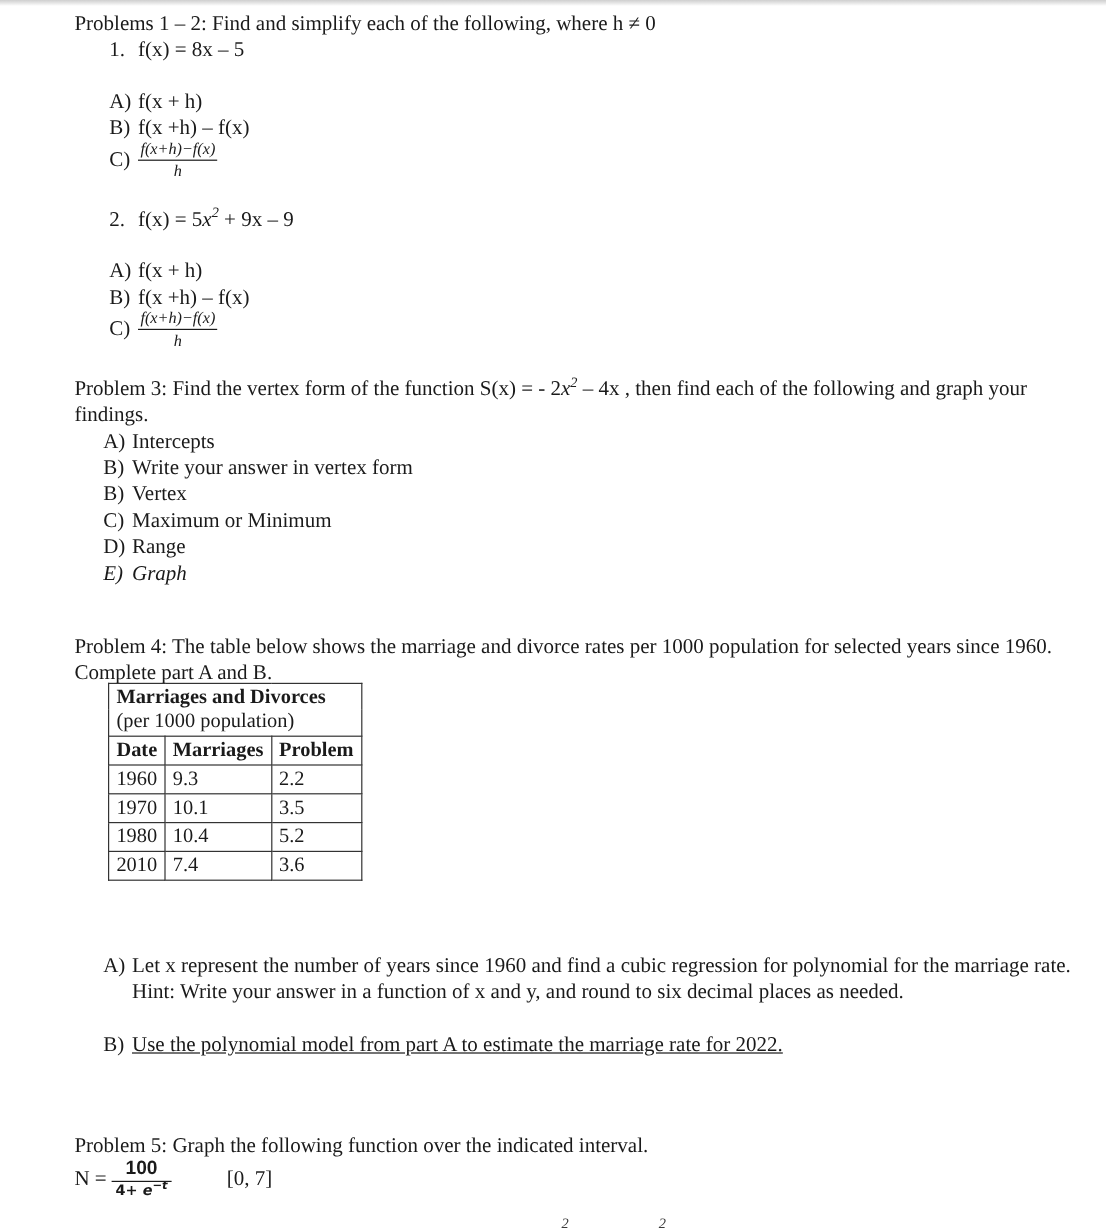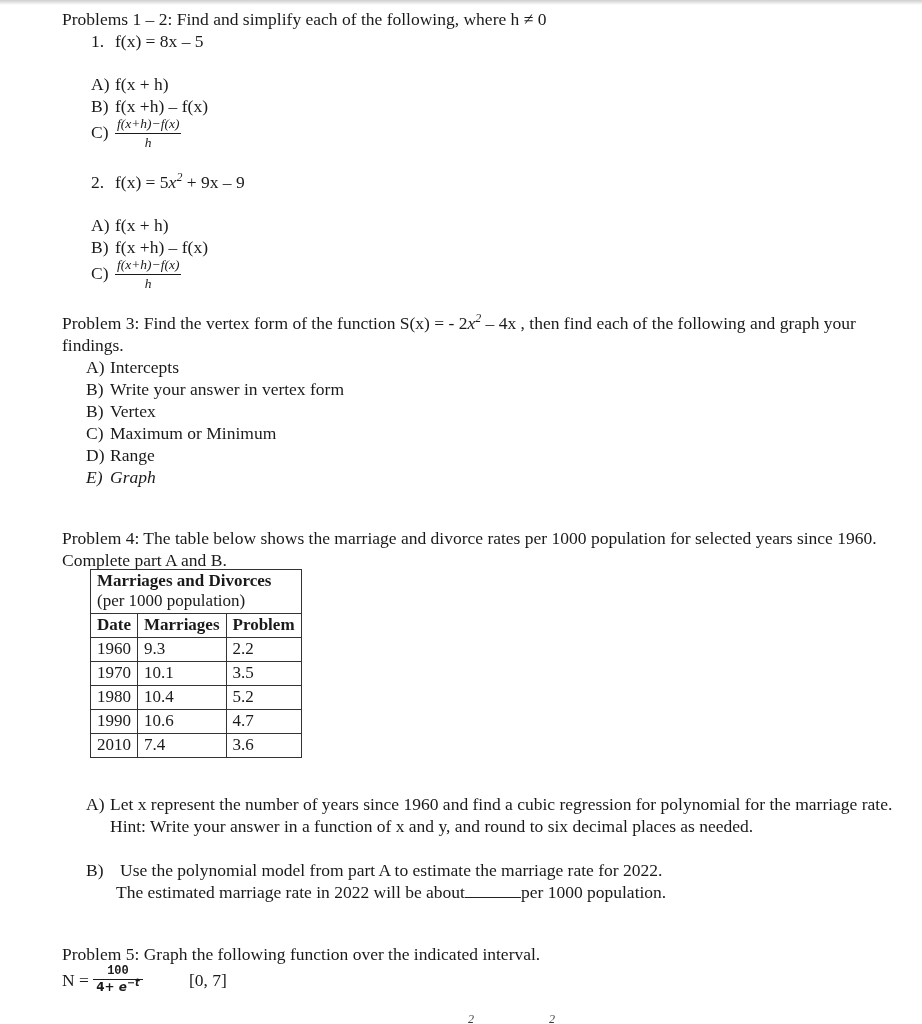--- a/index.html
+++ b/index.html
@@ -74,23 +74,23 @@
     display: inline-block;
     vertical-align: middle;
     text-align: center;
     line-height: 1.1;
     position: relative;
     top: -2px;
   }
   .frac5 .num {
     display: block;
     border-bottom: 1.4px solid #1a1a1a;
-    font-size: 12px;
+    font-size: 16px;
     font-weight: bold;
-    font-family: Liberation Mono, monospace;
+    font-family: Liberation Sans, sans-serif;
     padding: 0 3px 1px 3px;
   }
   .frac5 .den {
     display: block;
     font-size: 12px;
     font-weight: bold;
     font-family: "DejaVu Sans", sans-serif;
     padding: 1px 3px 0 3px;
   }
   .frac5 .den i { font-style: italic; }
@@ -236,44 +236,36 @@
         <td>1970</td>
         <td>10.1</td>
         <td>3.5</td>
       </tr>
       <tr>
         <td>1980</td>
         <td>10.4</td>
         <td>5.2</td>
       </tr>
       <tr>
-        <td>1990</td>
-        <td>10.6</td>
-        <td>4.7</td>
-      </tr>
-      <tr>
         <td>2010</td>
         <td>7.4</td>
         <td>3.6</td>
       </tr>
     </tbody>
       </table>
   </div>
 
   <div class="abs" style="left:70px; top:793px; width:810px;">
     <span class="abs wrapline" style="left:0; top:0;">A)</span>
     <div class="wrapline" style="margin-left:24px;">Let x represent the number of years since 1960 and find a cubic regression for polynomial for the marriage rate. Hint: Write your answer in a function of x and y, and round to six decimal places as needed.</div>
   </div>
 
   <div class="abs" style="left:70px; top:859px; width:810px;">
     <span class="abs wrapline" style="left:0; top:0;">B)</span>
-    <div class="wrapline" style="margin-left:34px;">Use the polynomial model from part A to estimate the marriage rate for 2022.</div>
-    <div class="wrapline" style="margin-left:30px;">
-      <span>The estimated marriage rate in 2022 will be about</span><u class="blank-line"></u><span>per 1000 population.</span>
-    </div>
+    <div class="wrapline" style="margin-left:24px;text-decoration:underline;">Use the polynomial model from part A to estimate the marriage rate for 2022.</div>
   </div>
 
   <div class="abs wrapline" style="left:46px; top:943px; width:840px;">Problem 5: Graph the following function over the indicated interval.</div>
 
   <div class="abs line" style="left:46px; top:967px;">
     <span>N =</span>
     <span class="frac5">
       <span class="num">100</span>
       <span class="den"><span>4+ </span><i>e</i><sup>−t</sup></span>
     </span>

